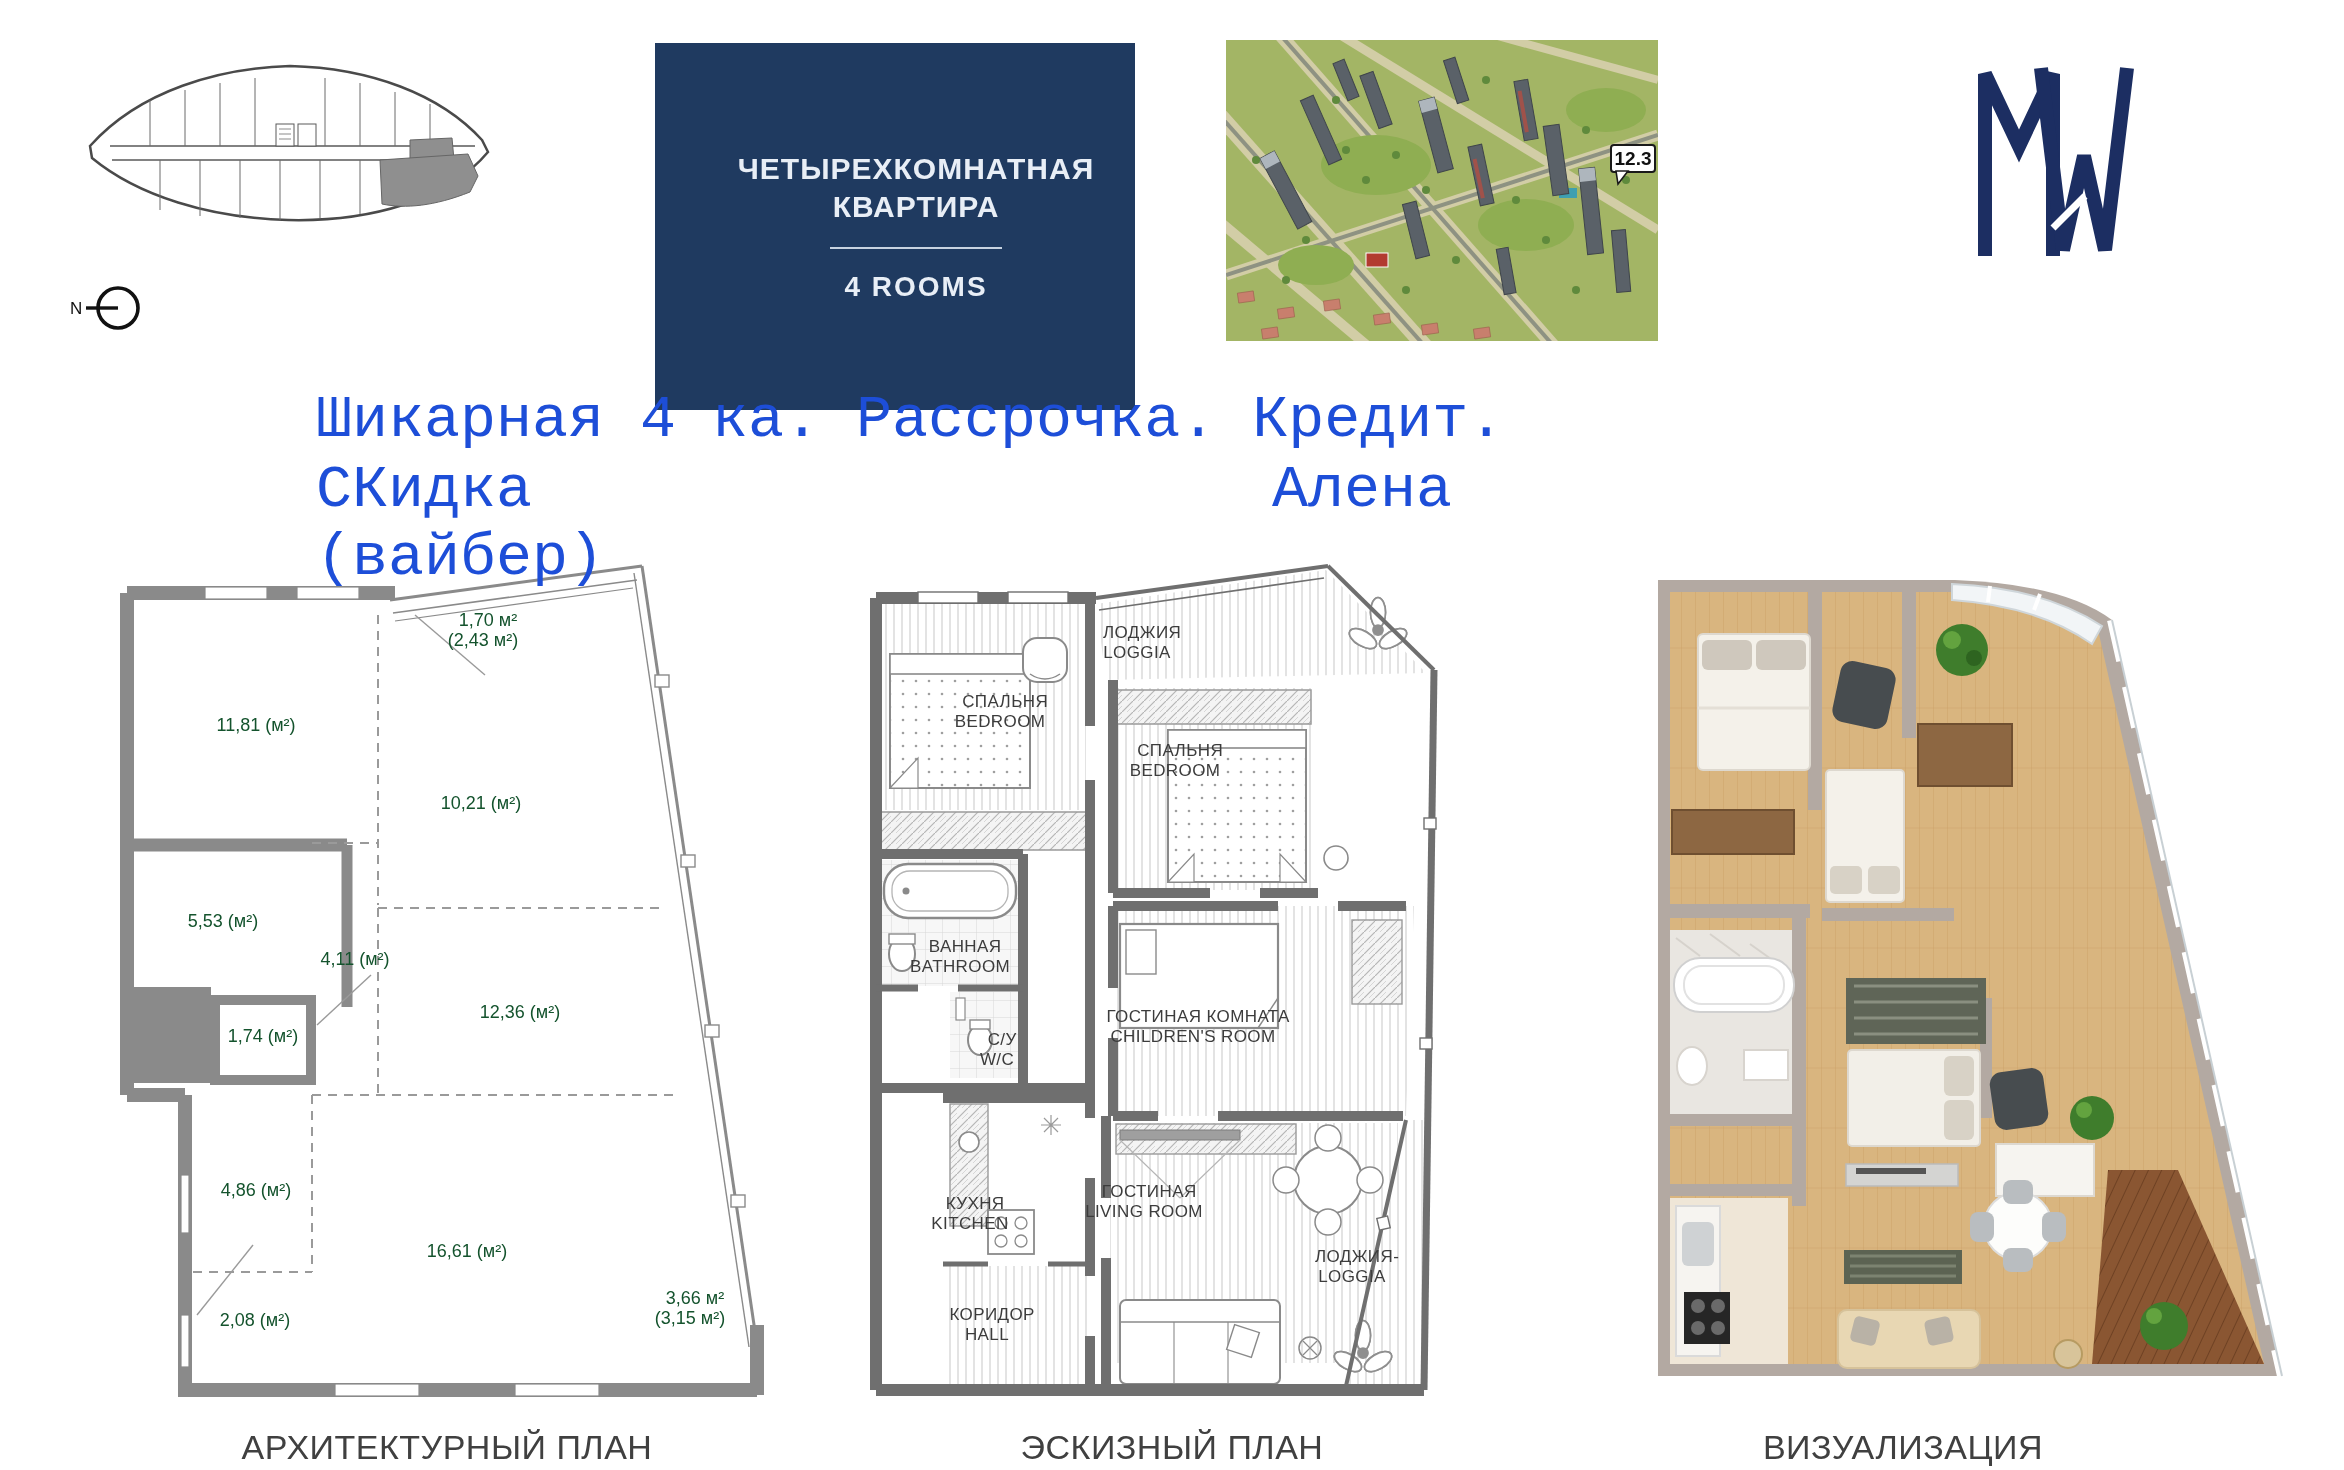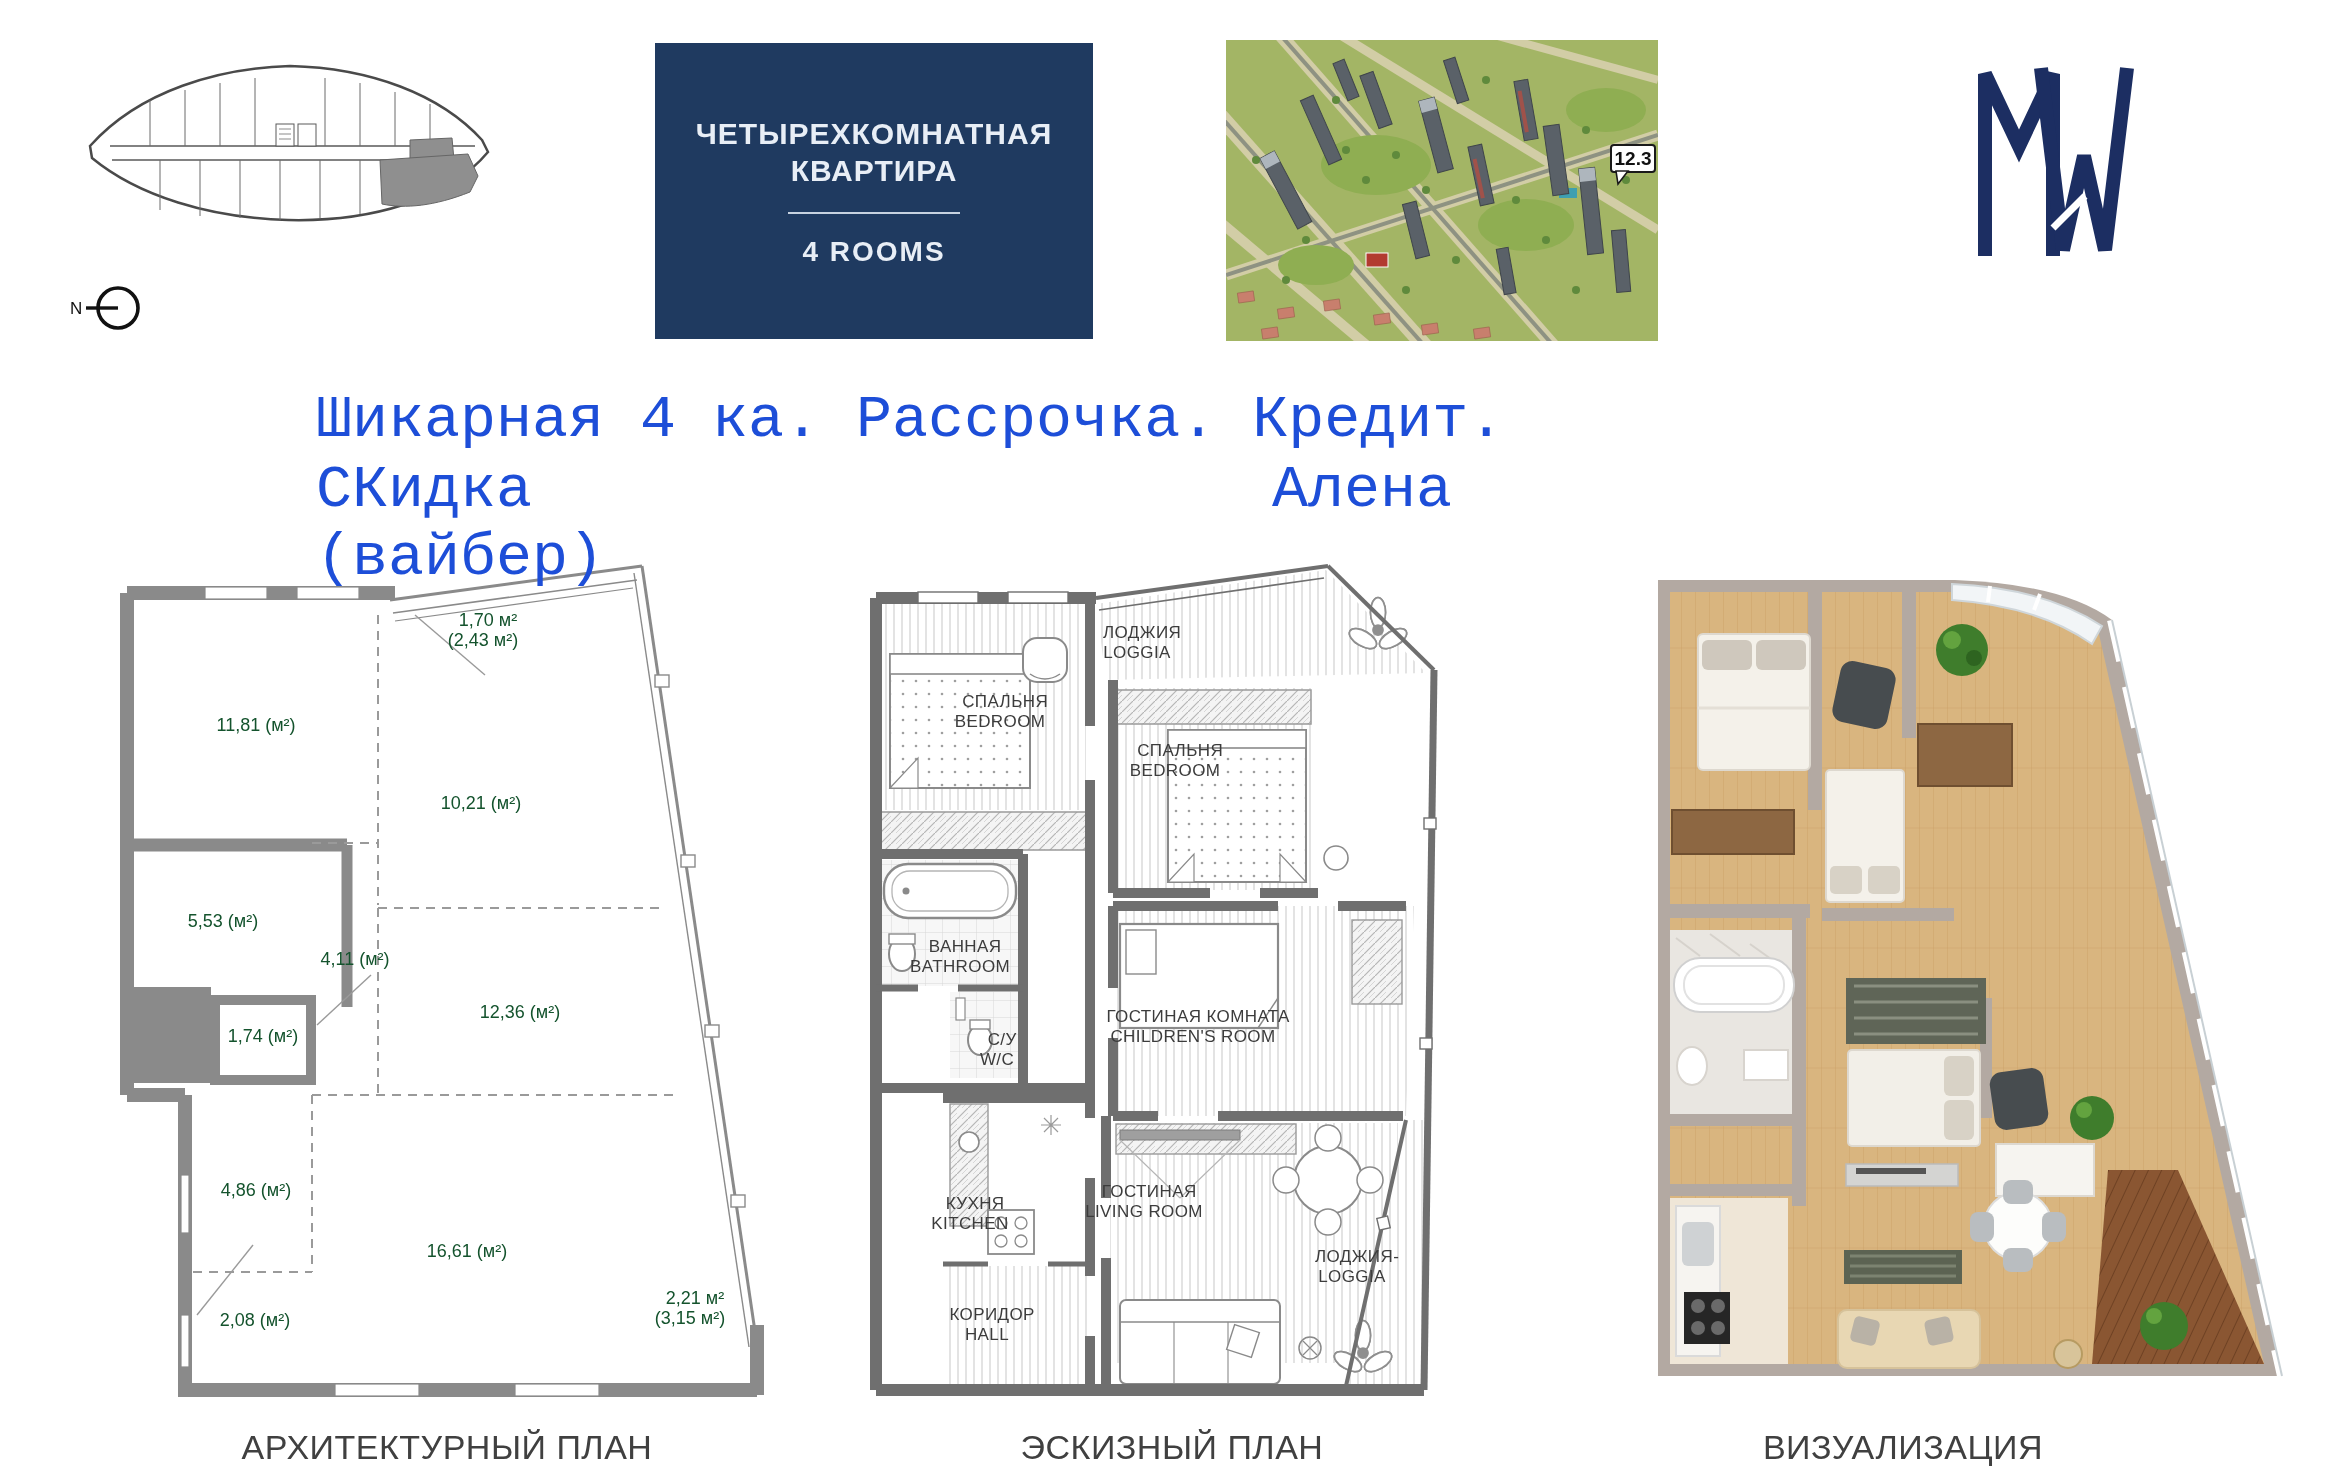--- a/index.html
+++ b/index.html
@@ -1,22 +1,22 @@
 <!DOCTYPE html>
 <html><head>
 <meta charset="utf-8">
 <style>
   html,body{margin:0;padding:0;background:#ffffff;}
   body{width:2344px;height:1470px;position:relative;overflow:hidden;
        font-family:"Liberation Sans",sans-serif;}
   .abs{position:absolute;}
   
-  .unit-banner{left:655px;top:43px;width:438px;height:296px;background:#1f3a60;
+  .unit-banner{left:655px;top:43px;width:438px;height:367px;background:#1f3a60;
     display:flex;flex-direction:column;align-items:center;justify-content:center;
-    color:#e8eef6;text-align:center;}
+    color:#e8eef6;text-align:center;padding-left:42px;}
   .unit-banner .t1{font-size:30px;font-weight:600;letter-spacing:1px;line-height:1.25;white-space:pre-line;}
   .unit-banner .divider{width:172px;height:2px;background:#c7d2e0;margin:22px 0;}
   .unit-banner .t2{font-size:28px;font-weight:600;letter-spacing:2px;}
   .brand{left:1875px;top:60px;width:345px;text-align:center;}
   .brand-name{margin-top:10px;font-size:36px;font-weight:700;letter-spacing:6px;color:#1c2e62;white-space:nowrap;}
   
   .promo{font-family:Liberation Mono, monospace;font-size:60px;color:#1d4ed8;
          white-space:nowrap;z-index:5;line-height:1;}
   
   .area-label{transform:translate(-50%,-50%);font-size:18px;color:#14532d;
@@ -238,21 +238,21 @@
 <div class="abs area-label" style="left:256px;top:725px;">11,81 (м²)</div>
 <div class="abs area-label" style="left:481px;top:803px;">10,21 (м²)</div>
 <div class="abs area-label" style="left:223px;top:921px;">5,53 (м²)</div>
 <div class="abs area-label" style="left:355px;top:959px;">4,11 (м²)</div>
 <div class="abs area-label" style="left:263px;top:1036px;">1,74 (м²)</div>
 <div class="abs area-label" style="left:520px;top:1012px;">12,36 (м²)</div>
 <div class="abs area-label" style="left:256px;top:1190px;">4,86 (м²)</div>
 <div class="abs area-label" style="left:467px;top:1251px;">16,61 (м²)</div>
 <div class="abs area-label" style="left:255px;top:1320px;">2,08 (м²)</div>
 <div class="abs area-label" style="left:690px;top:1298px;">
-  <span>2,21 м²</span><br><span>(3,15 м²)</span>
+  <span>3,66 м²</span><br><span>(3,15 м²)</span>
 </div>
 
 <svg class="abs" style="left:858px;top:558px;" width="585" height="840" viewBox="0 0 585 840">
   <defs>
     <pattern id="stripes" width="8" height="8" patternUnits="userSpaceOnUse">
       <rect width="8" height="8" fill="#ffffff"></rect>
       <line x1="4" y1="0" x2="4" y2="8" stroke="#dcdcdc" stroke-width="1.6"></line>
     </pattern>
     <pattern id="dots" width="13" height="13" patternUnits="userSpaceOnUse">
       <rect width="13" height="13" fill="#ffffff"></rect>

